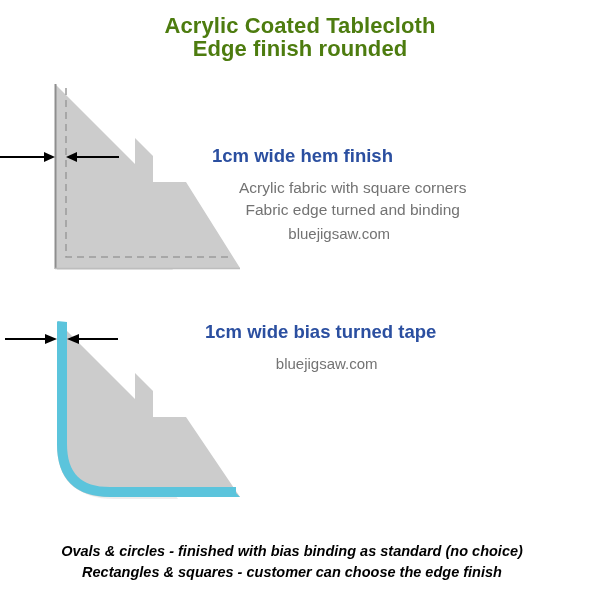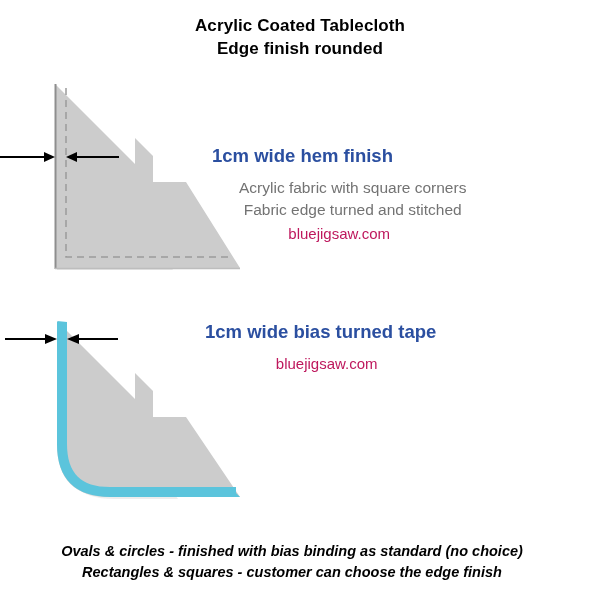--- a/index.html
+++ b/index.html
@@ -24,25 +24,25 @@
 
   
   .title-block {
     position: absolute;
     left: 0;
     top: 14px;
     width: 600px;
     text-align: center;
   }
   .title-line {
-    font-size: 17px;
+    font-size: 22px;
     font-weight: bold;
     letter-spacing: 0.1px;
     line-height: 23px;
-    color: #000000;
+    color: #4d7c0f;
   }
 
   
   .diagram {
     position: absolute;
     left: 0;
   }
   #diagram-hem {
     top: 70px;
   }
@@ -83,21 +83,21 @@
   }
   #hem-text .desc-list {
     text-align: center;
   }
   #bias-text .desc-list {
     text-align: left;
   }
 
   .brand {
     font-size: 15px;
-    color: #be185d;
+    color: #737373;
     line-height: 21px;
     white-space: nowrap;
   }
   #hem-text .brand {
     margin-top: 3px;
     text-align: center;
   }
   #bias-text .brand {
     margin-top: 9px;
     text-align: center;
@@ -165,21 +165,21 @@
     <g>
       <line x1="119" y1="87" x2="74" y2="87" stroke="#000000" stroke-width="2"></line>
       <polygon points="66,87 77,82 77,92" fill="#000000"></polygon>
     </g>
   </svg>
 
   <div class="section-text" id="hem-text">
     <div class="section-heading">1cm wide hem finish</div>
     <div class="desc-list">
       <div class="desc-line">Acrylic fabric with square corners</div>
-      <div class="desc-line">Fabric edge turned and stitched</div>
+      <div class="desc-line">Fabric edge turned and binding</div>
     </div>
     <div class="brand">bluejigsaw.com</div>
   </div>
 
   <svg class="diagram" id="diagram-bias" width="270" height="215" viewBox="0 0 270 215">
 
     <path d="M 60,22 L 60,140 Q 60,194 114,194 L 178,194 Z" fill="#e9e9e9" opacity="0.8"></path>
 
     <path d="M 57,16
              L 135,94

